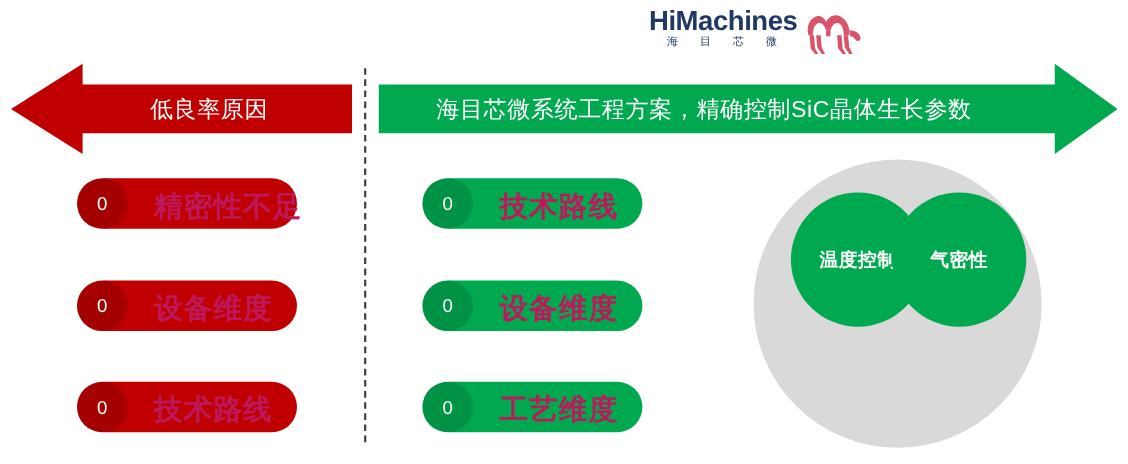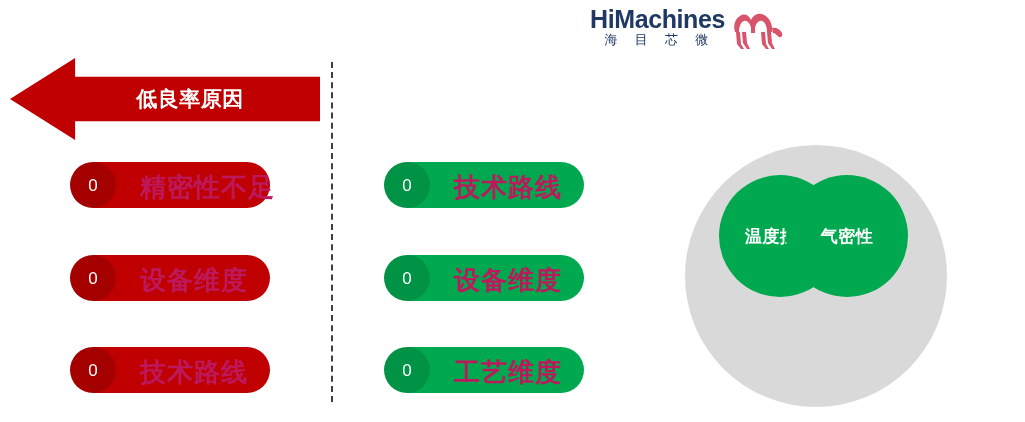--- a/index.html
+++ b/index.html
@@ -42,22 +42,22 @@
   .logo-word {
     font-family: "Liberation Sans", "DejaVu Sans", sans-serif;
     font-size: 25px;
     font-weight: bold;
     color: #1f3864;
     letter-spacing: -0.4px;
     line-height: 27px;
     white-space: nowrap;
   }
   .logo-sub {
-    font-family: Liberation Serif, serif;
-    font-size: 13px;
+    font-family: Liberation Mono, monospace;
+    font-size: 10px;
     color: #1f3864;
     letter-spacing: 7px;
     line-height: 14px;
     padding-left: 5px;
     white-space: nowrap;
   }
   .logo-camel {
     margin-left: 4px;
     margin-top: 2px;
   }
@@ -67,21 +67,21 @@
     position: absolute;
     display: flex;
     align-items: center;
     justify-content: center;
   }
   .arrow-label {
     position: relative;
     z-index: 2;
     color: #ffffff;
     font-size: 21px;
-    font-weight: bold;
+    font-weight: normal;
     white-space: nowrap;
     letter-spacing: 0.5px;
   }
 
   #arrow-left {
     left: 10px;
     top: 58px;
     width: 310px;
     height: 82px;
     background: #c00000;
@@ -193,21 +193,21 @@
     justify-content: center;
   }
   .venn-label {
     color: #ffffff;
     font-size: 17px;
     font-weight: bold;
     white-space: nowrap;
     letter-spacing: 0.5px;
   }
   #venn-c1 { left: 34px;  top: 30px; }
-  #venn-c2 { left: 101px; top: 30px; }
+  #venn-c2 { left: 126px; top: 30px; }
   #venn-c3 { left: 73px;  top: 101px; }
 </style>
 </head>
 <body>
 
 <div id="slide">
 
   <div class="logo">
     <div class="logo-row">
       <div class="logo-textblock">
@@ -227,20 +227,23 @@
           </g>
         </svg>
       </div>
     </div>
   </div>
 
   <div class="arrow" id="arrow-left">
     <span class="arrow-label">低良率原因</span>
   </div>
 
+  <div class="arrow" id="arrow-right">
+    <span class="arrow-label">海目芯微系统工程方案，精确控制SiC晶体生长参数</span>
+  </div>
 
   <div id="divider"></div>
 
   <div class="pill pill-red" style="left:70px; top:162px;">
     <div class="pill-bar"></div>
     <div class="pill-badge">
       <span class="pill-num">0</span>
     </div>
     <div class="pill-text">精密性不足</div>
   </div>

